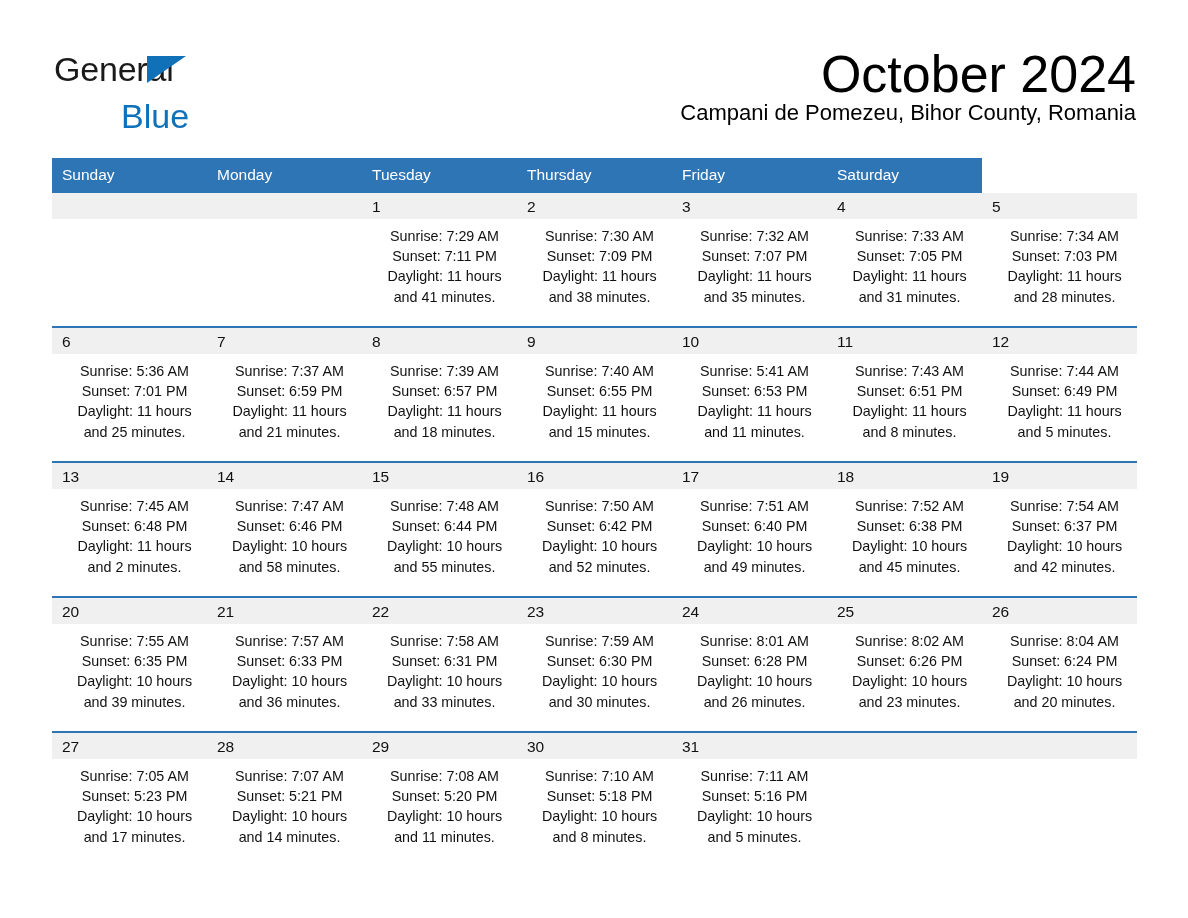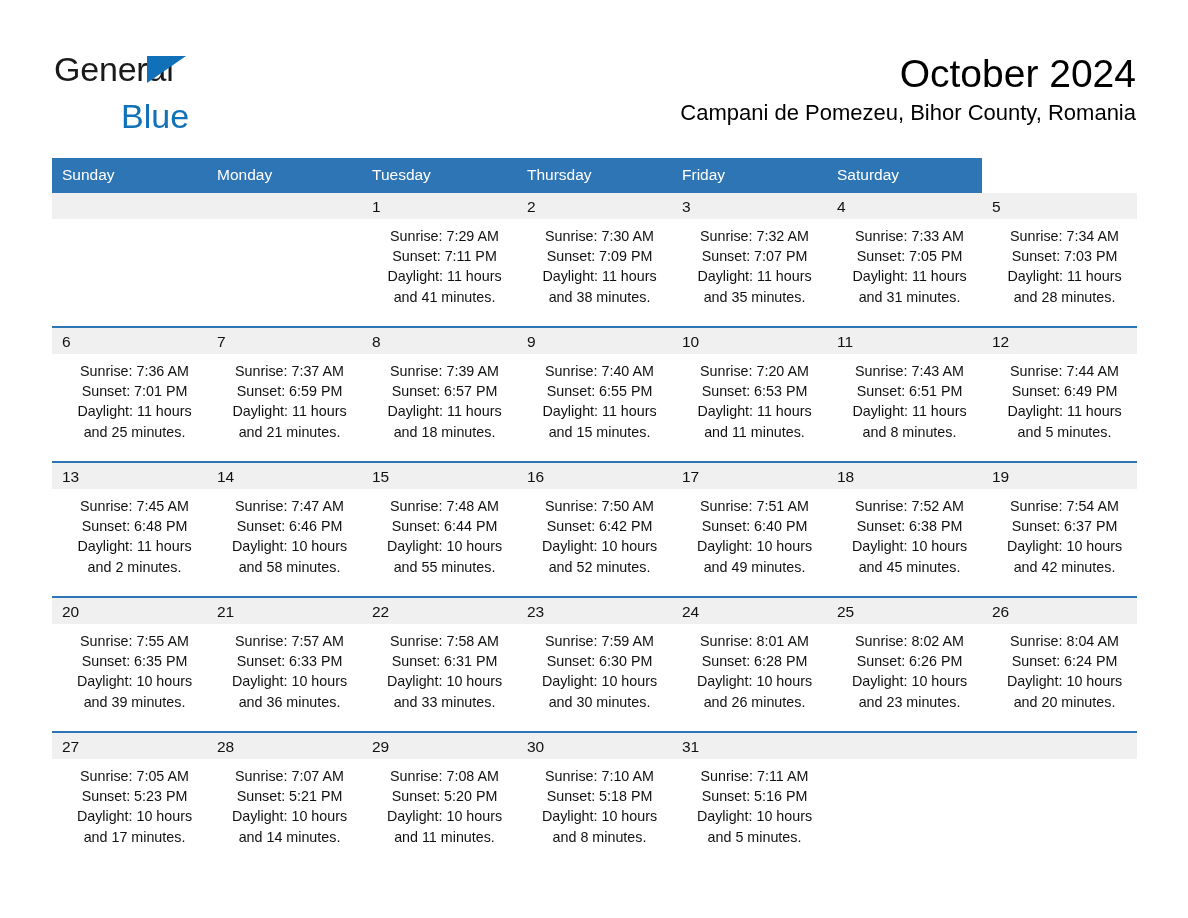--- a/index.html
+++ b/index.html
@@ -62,21 +62,21 @@
     margin-top: 14px;
   }
 
   .title-block {
     position: absolute;
     right: 52px;
     top: 48px;
     text-align: right;
   }
   .month-title {
-    font-size: 39px;
+    font-size: 52px;
     line-height: 52px;
     font-weight: 400;
     color: #000;
     white-space: nowrap;
   }
   .location-title {
     font-size: 22px;
     line-height: 26px;
     font-weight: 400;
     color: #000;
@@ -220,21 +220,21 @@
             <div>Sunset: 7:03 PM</div>
             <div>Daylight: 11 hours</div>
             <div>and 28 minutes.</div>
           </div>
         </div>
       </div>
       <div class="week-row">
         <div class="day-cell">
           <div class="day-number-band">6</div>
           <div class="day-info">
-            <div>Sunrise: 7:36 AM</div>
+            <div>Sunrise: 5:36 AM</div>
             <div>Sunset: 7:01 PM</div>
             <div>Daylight: 11 hours</div>
             <div>and 25 minutes.</div>
           </div>
         </div>
         <div class="day-cell">
           <div class="day-number-band">7</div>
           <div class="day-info">
             <div>Sunrise: 7:37 AM</div>
             <div>Sunset: 6:59 PM</div>
@@ -256,21 +256,21 @@
           <div class="day-info">
             <div>Sunrise: 7:40 AM</div>
             <div>Sunset: 6:55 PM</div>
             <div>Daylight: 11 hours</div>
             <div>and 15 minutes.</div>
           </div>
         </div>
         <div class="day-cell">
           <div class="day-number-band">10</div>
           <div class="day-info">
-            <div>Sunrise: 7:20 AM</div>
+            <div>Sunrise: 5:41 AM</div>
             <div>Sunset: 6:53 PM</div>
             <div>Daylight: 11 hours</div>
             <div>and 11 minutes.</div>
           </div>
         </div>
         <div class="day-cell">
           <div class="day-number-band">11</div>
           <div class="day-info">
             <div>Sunrise: 7:43 AM</div>
             <div>Sunset: 6:51 PM</div>

